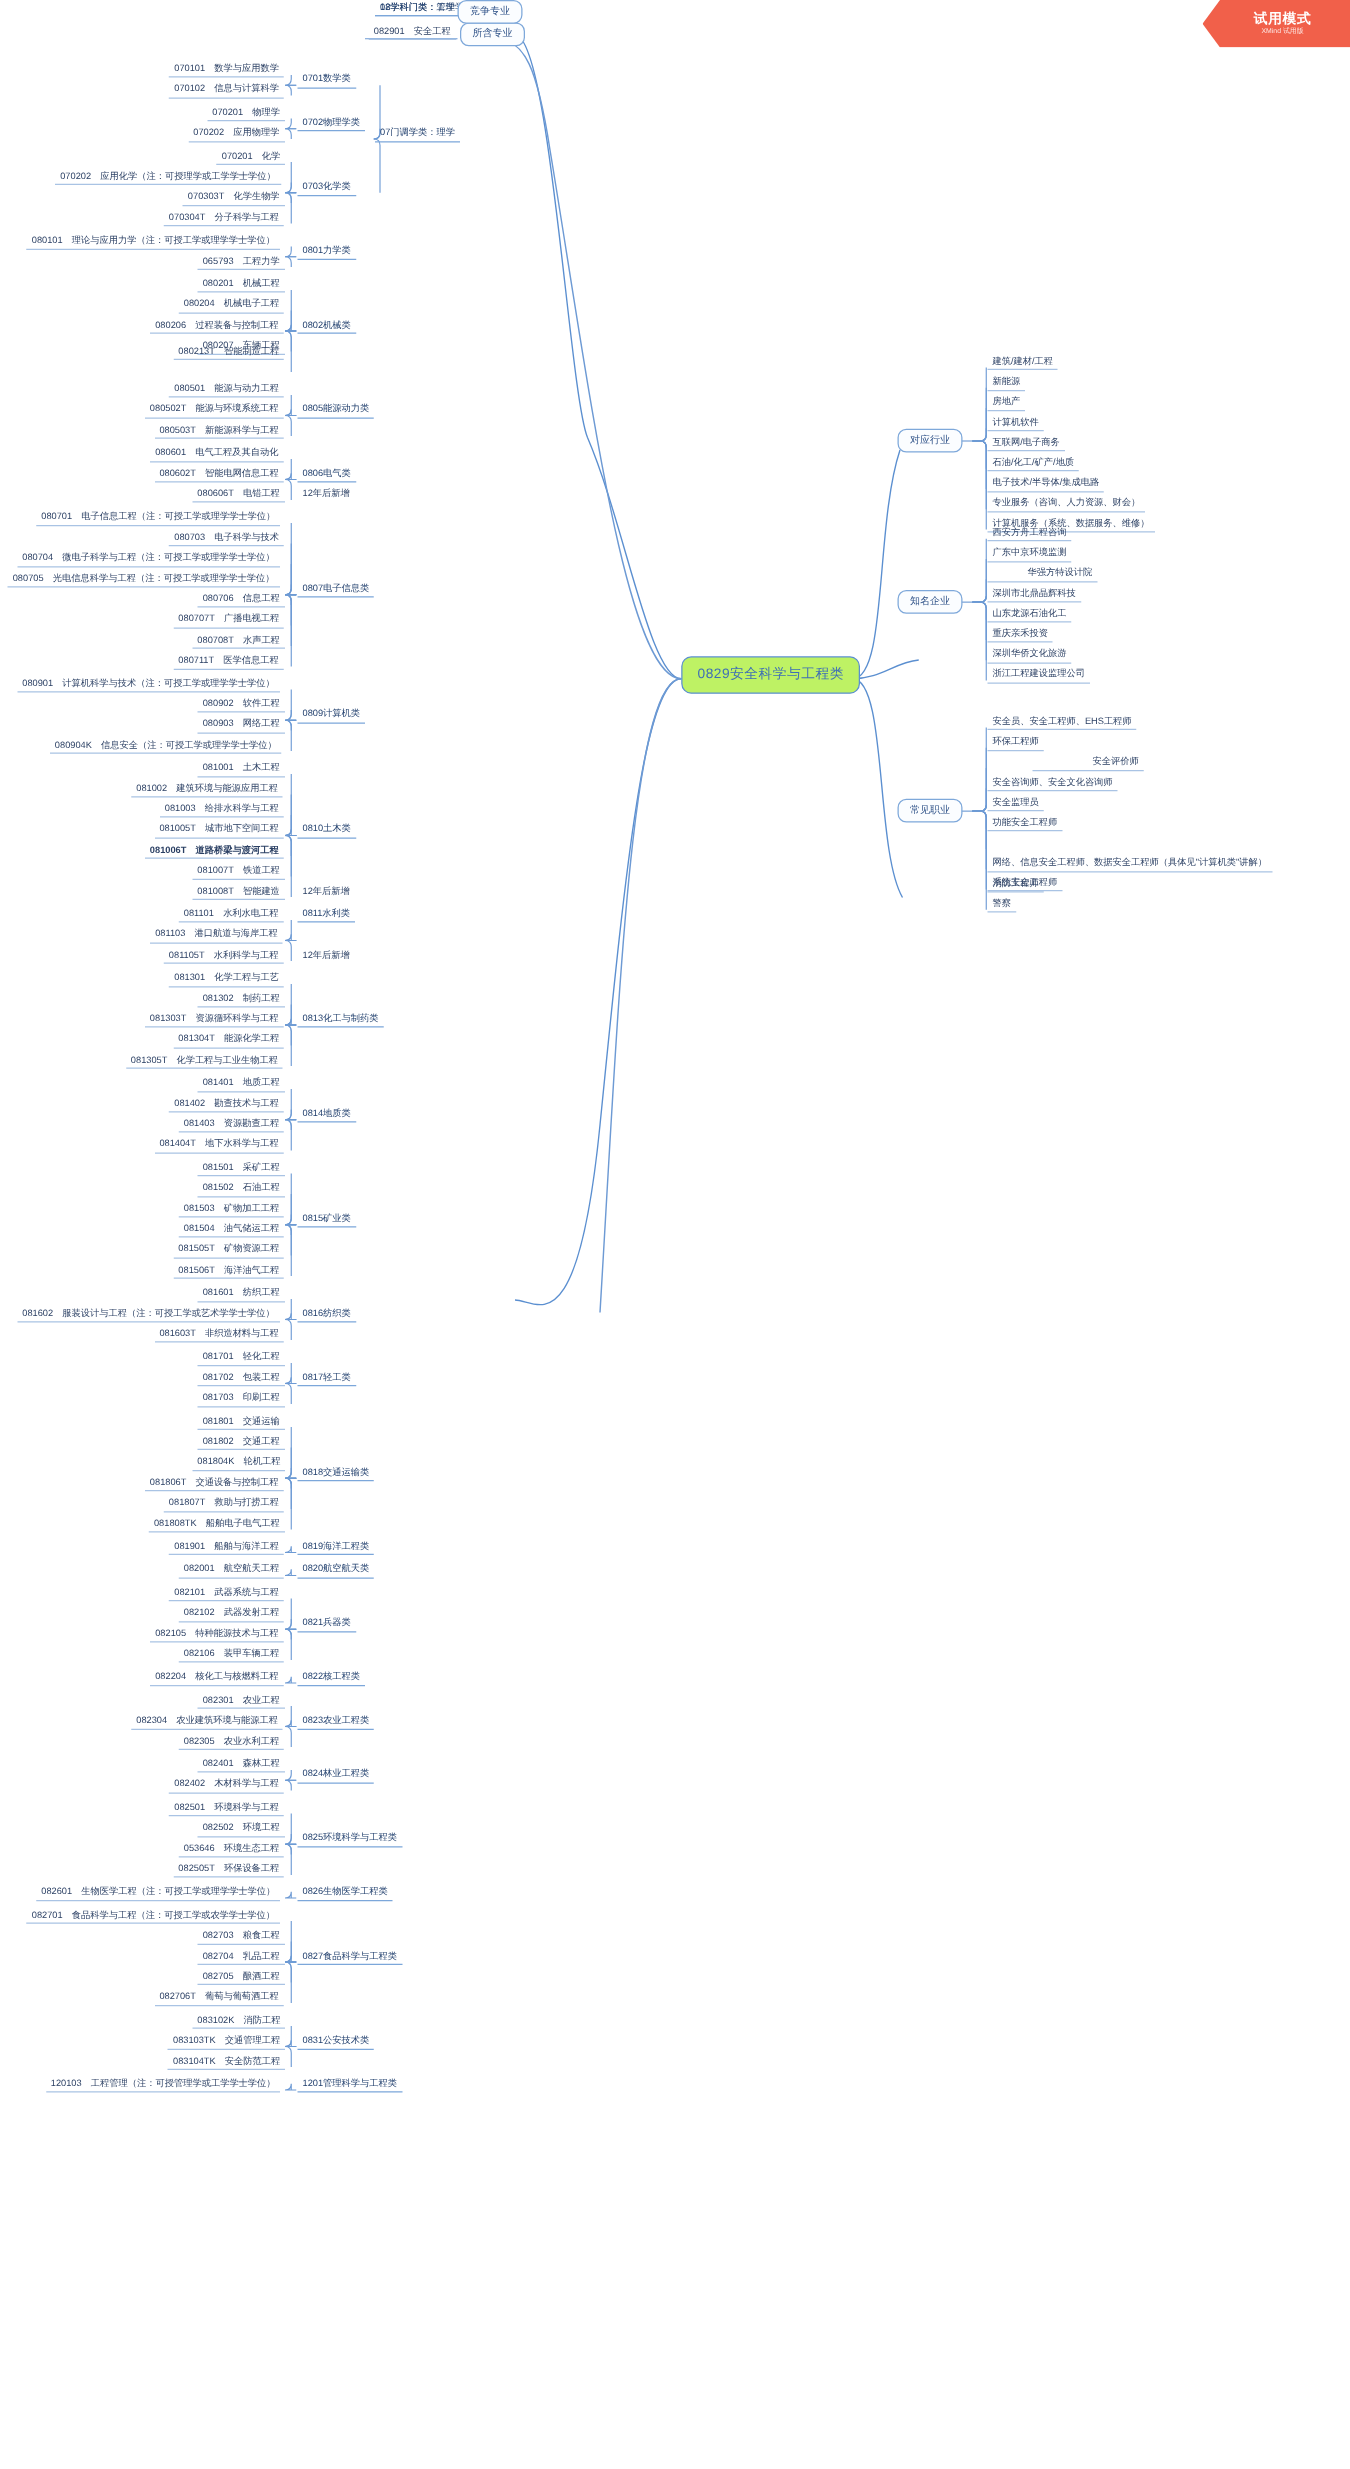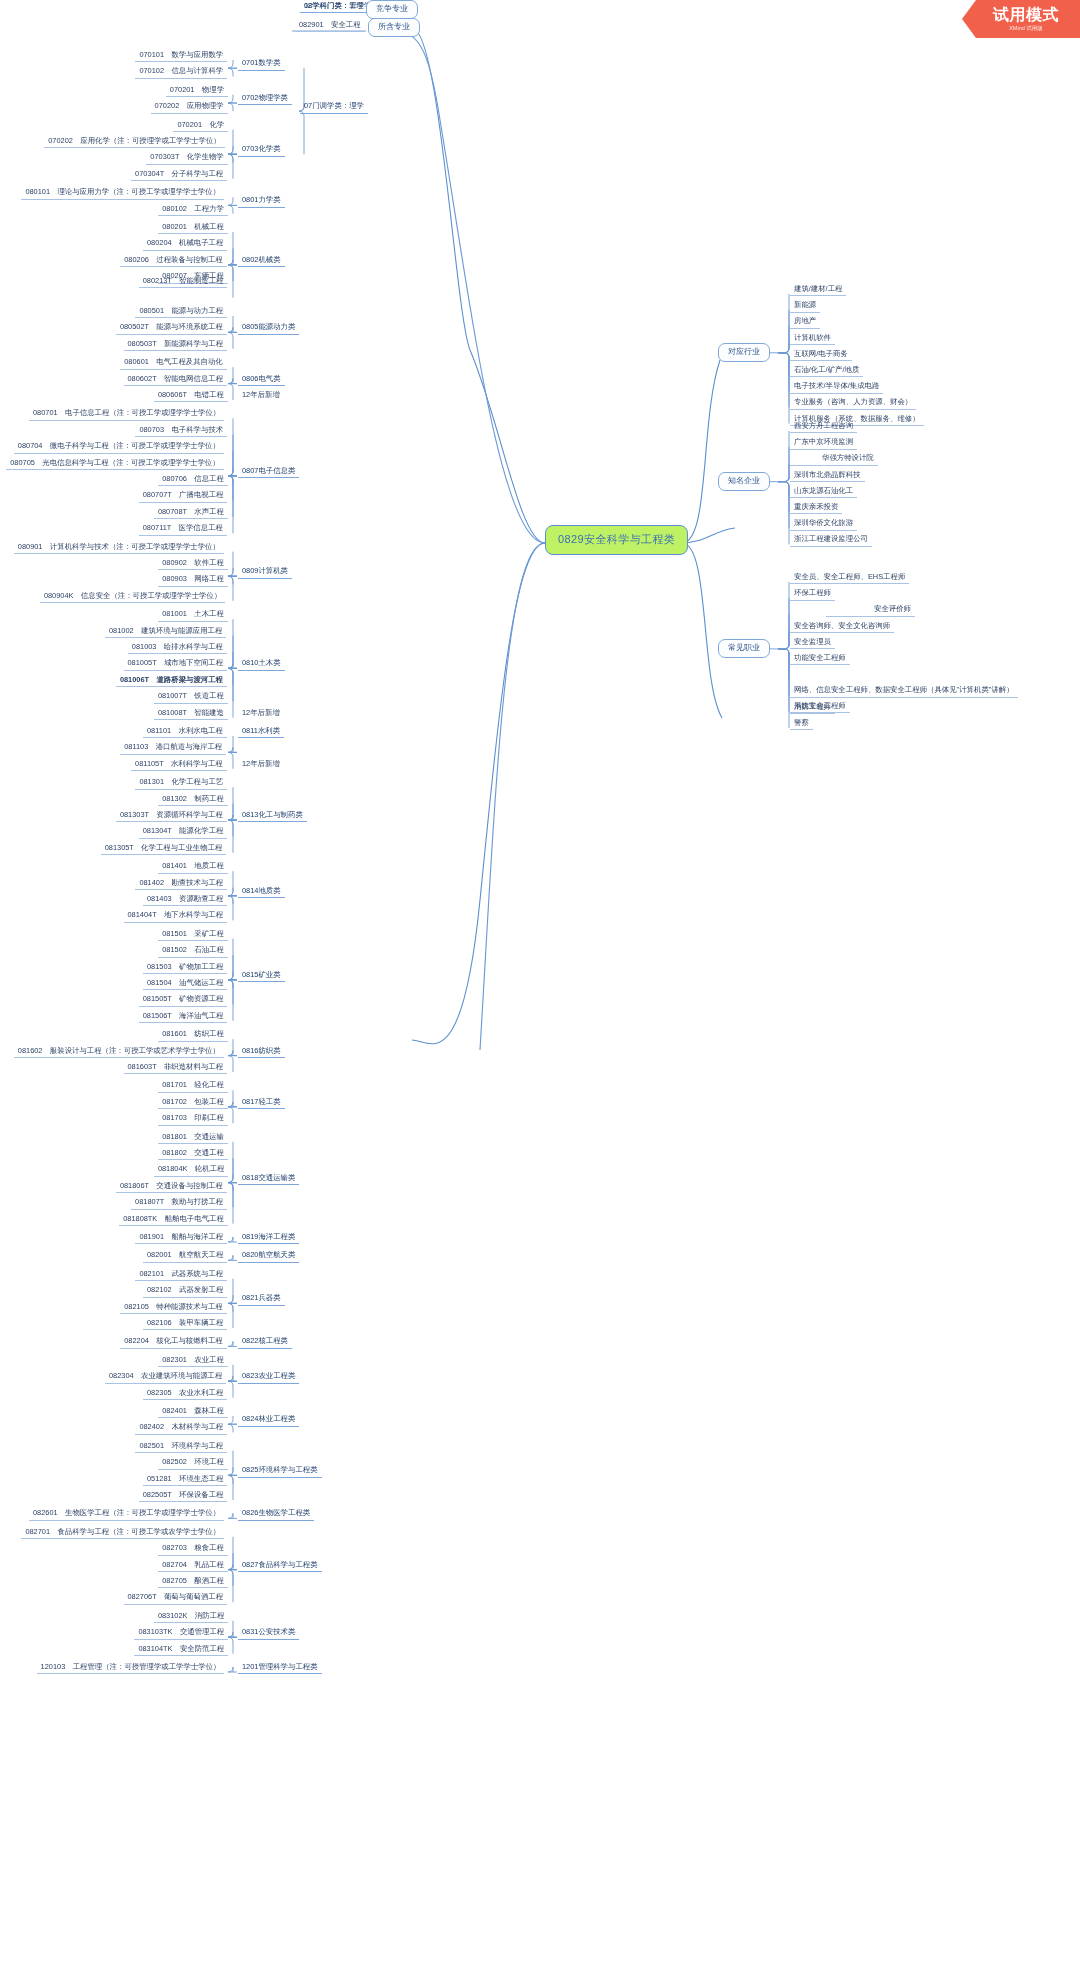--- a/index.html
+++ b/index.html
@@ -21,21 +21,21 @@
     position: absolute;
     top: 0; right: 0;
     width: 118px; height: 38px;
     background: #f1604a;
     color: #fff;
     display: flex; flex-direction: column;
     align-items: center; justify-content: center;
     clip-path: polygon(14px 0, 100% 0, 100% 100%, 14px 100%, 0 50%);
     padding-left: 10px;
   }
-  .trial-badge .t1 { font-size: 16px; font-weight: bold; letter-spacing: .5px; line-height: 1.1; }
+  .trial-badge .t1 { font-size: 11px; font-weight: bold; letter-spacing: .5px; line-height: 1.1; }
   .trial-badge .t2 { font-size: 5.5px; opacity: .85; line-height: 1.2; margin-top: 1px; }
 
   
   #wires { position: absolute; left: 0; top: 0; width: 1080px; height: 1975px; pointer-events: none; }
 
   
   .node {
     position: absolute;
     white-space: nowrap;
     color: #25395c;
@@ -301,21 +301,21 @@
       <div class="node grp" style="left: 238px; top: 57.2px;">0701数学类</div>
       <div class="node leaf" style="left: 165.8px; top: 83.8px;">070201　物理学</div>
       <div class="node leaf" style="left: 150.6px; top: 100.2px;">070202　应用物理学</div>
       <div class="node grp" style="left: 238px; top: 92px;">0702物理学类</div>
       <div class="node leaf" style="left: 173.4px; top: 118.6px;">070201　化学</div>
       <div class="node leaf" style="left: 44.2px; top: 135px;">070202　应用化学（注：可授理学或工学学士学位）</div>
       <div class="node leaf" style="left: 146.3px; top: 151.4px;">070303T　化学生物学</div>
       <div class="node leaf" style="left: 131.1px; top: 167.8px;">070304T　分子科学与工程</div>
       <div class="node grp" style="left: 238px; top: 143.2px;">0703化学类</div>
       <div class="node leaf" style="left: 21.4px; top: 186.2px;">080101　理论与应用力学（注：可授工学或理学学士学位）</div>
-      <div class="node leaf" style="left: 158.2px; top: 202.6px;">080102　工程力学</div>
+      <div class="node leaf" style="left: 158.2px; top: 202.6px;">065793　工程力学</div>
       <div class="node grp" style="left: 238px; top: 194.4px;">0801力学类</div>
       <div class="node leaf" style="left: 158.2px; top: 221px;">080201　机械工程</div>
       <div class="node leaf" style="left: 143px; top: 237.4px;">080204　机械电子工程</div>
       <div class="node leaf" style="left: 120.2px; top: 253.8px;">080206　过程装备与控制工程</div>
       <div class="node leaf" style="left: 158.2px; top: 270.2px;">080207　车辆工程</div>
       <div class="node leaf" style="left: 138.7px; top: 275px;">080213T　智能制造工程</div>
       <div class="node grp" style="left: 238px; top: 253.8px;">0802机械类</div>
       <div class="node leaf" style="left: 135.4px; top: 305px;">080501　能源与动力工程</div>
       <div class="node leaf" style="left: 115.9px; top: 321.4px;">080502T　能源与环境系统工程</div>
       <div class="node leaf" style="left: 123.5px; top: 337.8px;">080503T　新能源科学与工程</div>
@@ -399,21 +399,21 @@
       <div class="node grp" style="left: 238px; top: 1335.4px;">0822核工程类</div>
       <div class="node leaf" style="left: 158.2px; top: 1353.8px;">082301　农业工程</div>
       <div class="node leaf" style="left: 105px; top: 1370.2px;">082304　农业建筑环境与能源工程</div>
       <div class="node leaf" style="left: 143px; top: 1386.6px;">082305　农业水利工程</div>
       <div class="node grp" style="left: 238px; top: 1370.2px;">0823农业工程类</div>
       <div class="node leaf" style="left: 158.2px; top: 1405px;">082401　森林工程</div>
       <div class="node leaf" style="left: 135.4px; top: 1421.4px;">082402　木材科学与工程</div>
       <div class="node grp" style="left: 238px; top: 1413.2px;">0824林业工程类</div>
       <div class="node leaf" style="left: 135.4px; top: 1439.8px;">082501　环境科学与工程</div>
       <div class="node leaf" style="left: 158.2px; top: 1456.2px;">082502　环境工程</div>
-      <div class="node leaf" style="left: 143px; top: 1472.6px;">051281　环境生态工程</div>
+      <div class="node leaf" style="left: 143px; top: 1472.6px;">053646　环境生态工程</div>
       <div class="node leaf" style="left: 138.7px; top: 1489px;">082505T　环保设备工程</div>
       <div class="node grp" style="left: 238px; top: 1464.4px;">0825环境科学与工程类</div>
       <div class="node leaf" style="left: 29px; top: 1507.4px;">082601　生物医学工程（注：可授工学或理学学士学位）</div>
       <div class="node grp" style="left: 238px; top: 1507.4px;">0826生物医学工程类</div>
       <div class="node leaf" style="left: 21.4px; top: 1525.8px;">082701　食品科学与工程（注：可授工学或农学学士学位）</div>
       <div class="node leaf" style="left: 158.2px; top: 1542.2px;">082703　粮食工程</div>
       <div class="node leaf" style="left: 158.2px; top: 1558.6px;">082704　乳品工程</div>
       <div class="node leaf" style="left: 158.2px; top: 1575px;">082705　酿酒工程</div>
       <div class="node leaf" style="left: 123.5px; top: 1591.4px;">082706T　葡萄与葡萄酒工程</div>
       <div class="node grp" style="left: 238px; top: 1558.6px;">0827食品科学与工程类</div>

